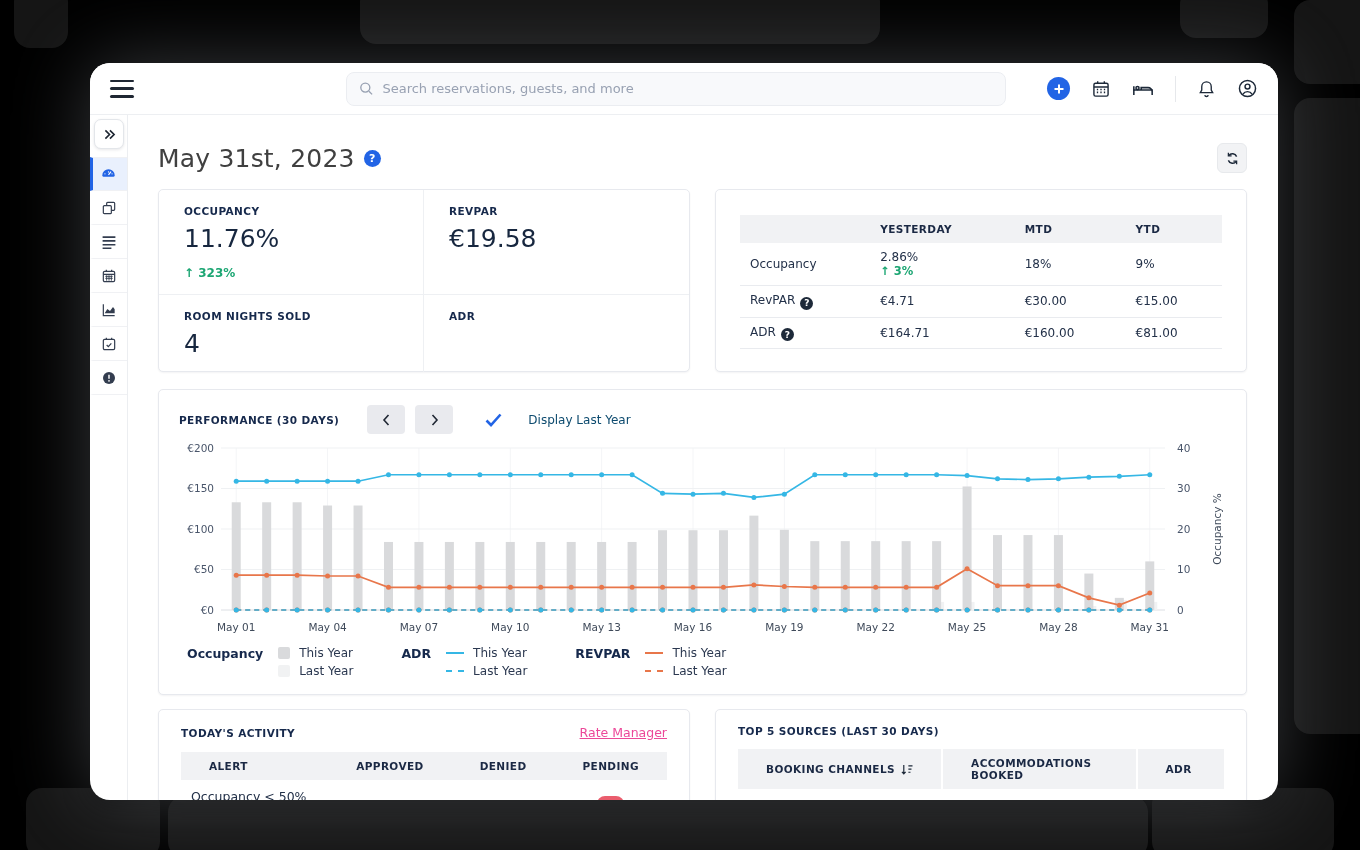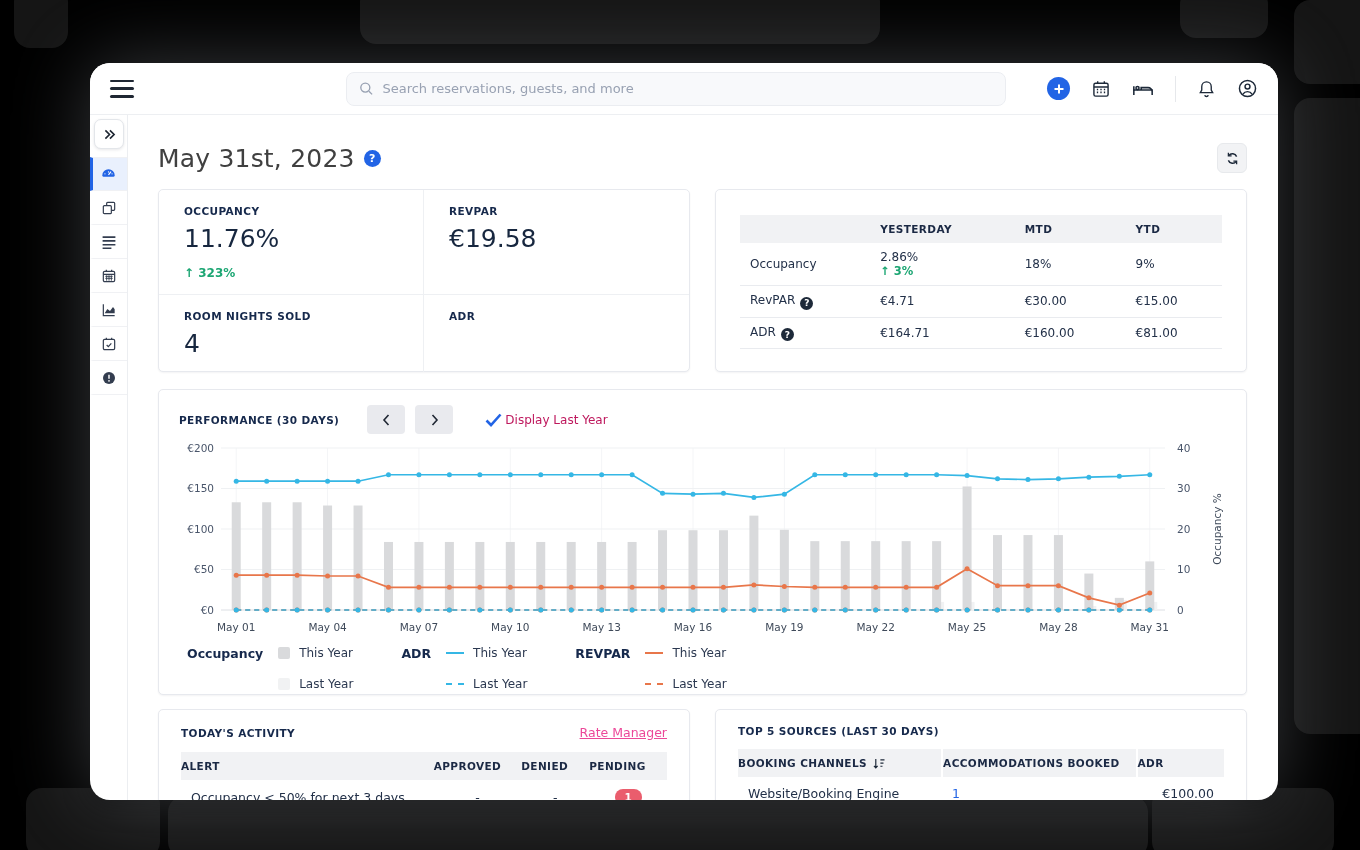--- a/index.html
+++ b/index.html
@@ -54,38 +54,38 @@
   .perf th:nth-child(1){width:27%}.perf th:nth-child(2){width:30%}.perf th:nth-child(3){width:23%}.perf th:nth-child(4){width:20%}
   .perf td{padding:7px 10px;border-bottom:1px solid #e9ebef}
   .delta-sm{color:#1ca673;font-weight:700;font-size:11.5px}
   .qmark{display:inline-flex;width:13px;height:13px;border-radius:50%;background:#1d2939;color:#fff;font-size:9px;font-weight:700;
     align-items:center;justify-content:center;margin-left:5px;vertical-align:-2px;cursor:pointer}
   
   .chart-card{margin-top:17px;height:306px;padding:15px 20px}
   .chart-head{display:flex;align-items:center}
   .nav-btn{width:38px;height:29px;background:#e9eaee;border:0;border-radius:4px;display:flex;align-items:center;justify-content:center;color:#1f2733;margin-left:10px;cursor:pointer}
   .nav-btn.first{margin-left:28px}
-  .check-wrap{display:flex;align-items:center;gap:3px;margin-left:32px;font-size:12px;color:#be185d;cursor:pointer}
+  .check-wrap{display:flex;align-items:center;gap:26px;margin-left:32px;font-size:12px;color:#0c4a6e;cursor:pointer}
   #perf-chart{margin-top:6px}
   .legend{display:flex;gap:48px;margin-top:4px;margin-left:8px;font-size:12px;color:#2b3850}
   .lg-group{display:flex;gap:15px}
   .lg-name{font-weight:700;color:#16294c;font-size:12.5px}
-  .lg-items{display:flex;flex-direction:column;gap:17px}
+  .lg-items{display:flex;flex-direction:column;gap:4px}
   .lg-item{display:flex;align-items:center;gap:9px}
   .sw-bar{width:12px;height:12px;border-radius:2px}
   .sw-occ{background:#d9dadc}.sw-occ-l{background:#f1f2f3}
   .sw-line{width:18px;border-top:2px solid}
   .sw-dash{width:18px;border-top:2px dashed}
   .c-adr{border-color:#35b7e5}.c-rev{border-color:#e8764a}
   
   .row3 .card{width:532px;height:170px;padding:15px 22px}
   .act-head{display:flex;justify-content:space-between;align-items:center}
   .link{color:#ec4899;font-size:12.5px;text-decoration:underline;cursor:pointer}
   .mini{margin-top:12px;font-size:12.5px;color:#223048}
-  .mini th{background:#f1f2f4;font-size:10.5px;text-align:left;padding:8px 0;color:#1b2944;letter-spacing:.4px}
+  .mini th{background:#f1f2f4;font-size:10.5px;text-align:left;padding:8px 28px;color:#1b2944;letter-spacing:.4px}
   .mini td{padding:9px 10px;border-bottom:1px solid #edeff2}
   .ctr{text-align:center}.rgt{text-align:right}
   .mini.sources th + th{border-left:2px solid #fff}
   .pill{display:inline-block;min-width:27px;height:16px;line-height:16px;background:#ea5d6d;color:#fff;border-radius:9px;font-size:10.5px;font-weight:700;text-align:center}
   .blue-num{color:#2264e5}
   .sort-ic{vertical-align:-2px;margin-left:6px;color:#1d2939}
 </style>
 </head>
 <body>
 

